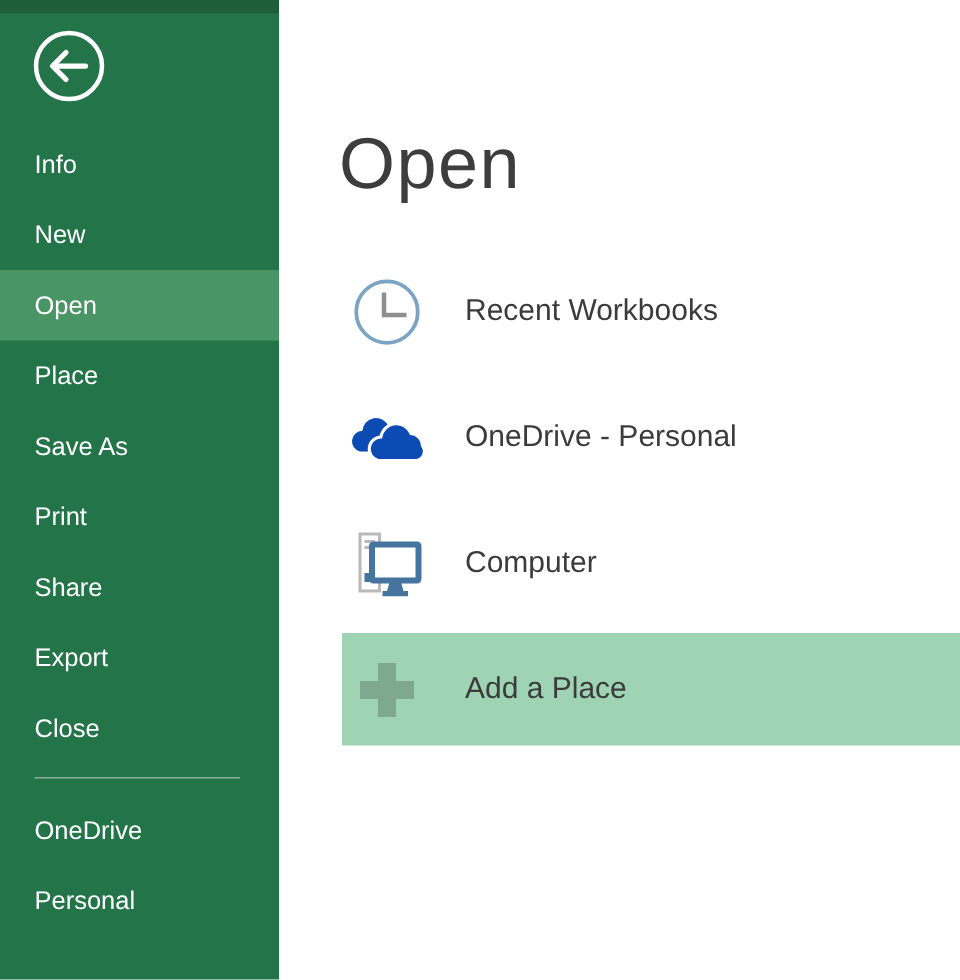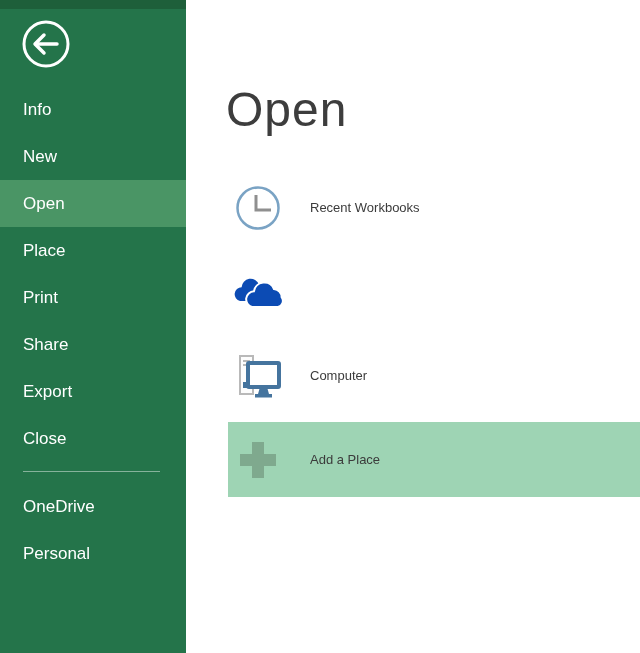--- a/index.html
+++ b/index.html
@@ -62,21 +62,21 @@
     display: flex; align-items: center;
     cursor: pointer;
   }
   .place.highlighted { background: var(--highlight-mint, #9ed4b4); }
   .place-icon {
     flex: 0 0 60px; width: 60px;
     display: flex; justify-content: center; align-items: center;
   }
   .place-label {
     margin-left: 22px;
-    font-size: 13px;
+    font-size: 20px;
     color: var(--main-text, #3b3b3b);
     white-space: nowrap;
   }
 </style>
 </head>
 <body>
 
 <div class="sidebar">
   <div class="sidebar-top-strip"></div>
 
@@ -95,20 +95,23 @@
         <span>Info</span>
       </div>
     <div class="nav-item">
         <span>New</span>
       </div>
     <div class="nav-item selected">
         <span>Open</span>
       </div>
     <div class="nav-item">
         <span>Place</span>
+      </div>
+    <div class="nav-item">
+        <span>Save As</span>
       </div>
     <div class="nav-item">
         <span>Print</span>
       </div>
     <div class="nav-item">
         <span>Share</span>
       </div>
     <div class="nav-item">
         <span>Export</span>
       </div>
@@ -144,20 +147,21 @@
       <span class="place-label">Recent Workbooks</span>
     </div>
 
     <div class="place">
       <span class="place-icon">
         <svg width="56" height="44" viewBox="0 0 56 44">
           <path d="M10 31 a7 7 0 0 1 1.6 -13.8 A9 9 0 0 1 29 14.5 a7 7 0 0 1 6.6 7 A5.6 5.6 0 0 1 33 31 Z" fill="#0c4bb4"></path>
           <path d="M22 37 a8 8 0 0 1 1.9 -15.7 A10.5 10.5 0 0 1 44 19 a8.2 8.2 0 0 1 7.6 8.2 A6.2 6.2 0 0 1 48 37 Z" fill="#0c4bb4" stroke="#ffffff" stroke-width="2"></path>
         </svg>
       </span>
+      <span class="place-label">OneDrive - Personal</span>
     </div>
 
     <div class="place">
       <span class="place-icon">
         <svg width="50" height="50" viewBox="0 0 50 50">
           <rect x="7" y="5" width="13" height="38" fill="#fdfdfd" stroke="#b9b9b9" stroke-width="2"></rect>
           <line x1="10" y1="10" x2="17" y2="10" stroke="#b9b9b9" stroke-width="2"></line>
           <line x1="10" y1="14" x2="17" y2="14" stroke="#b9b9b9" stroke-width="2"></line>
           <rect x="10" y="31" width="4" height="6" fill="#45749e"></rect>
           <rect x="15" y="12" width="31" height="24" rx="1" fill="#ffffff" stroke="#45749e" stroke-width="4"></rect>

